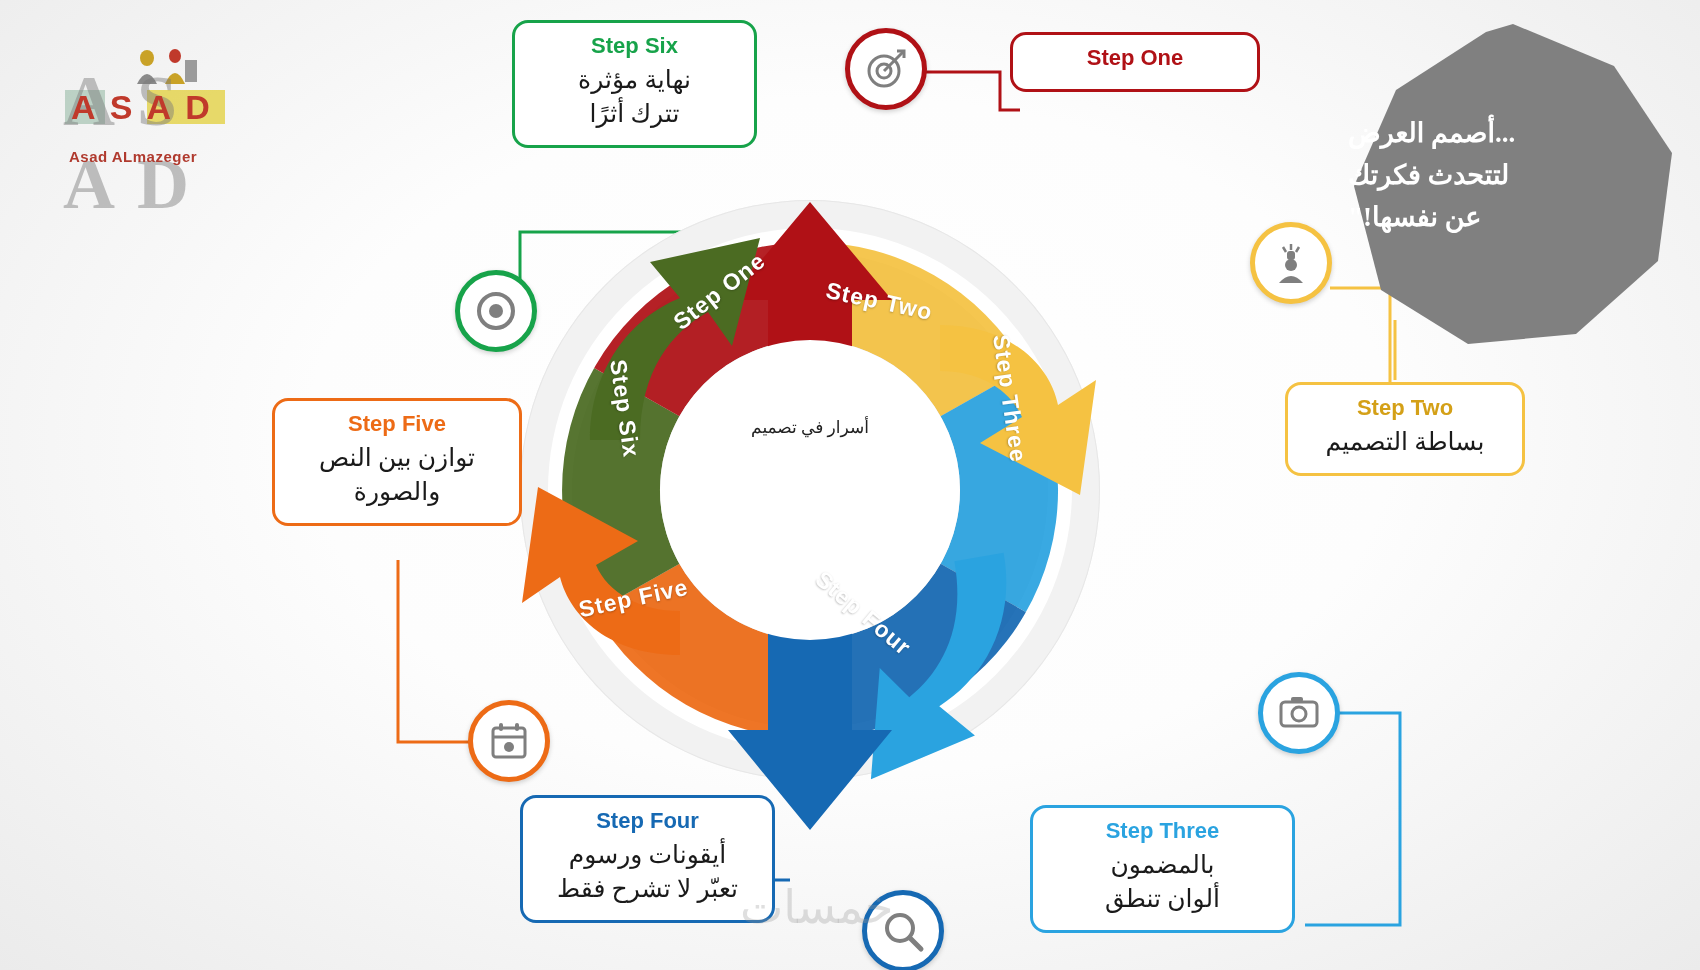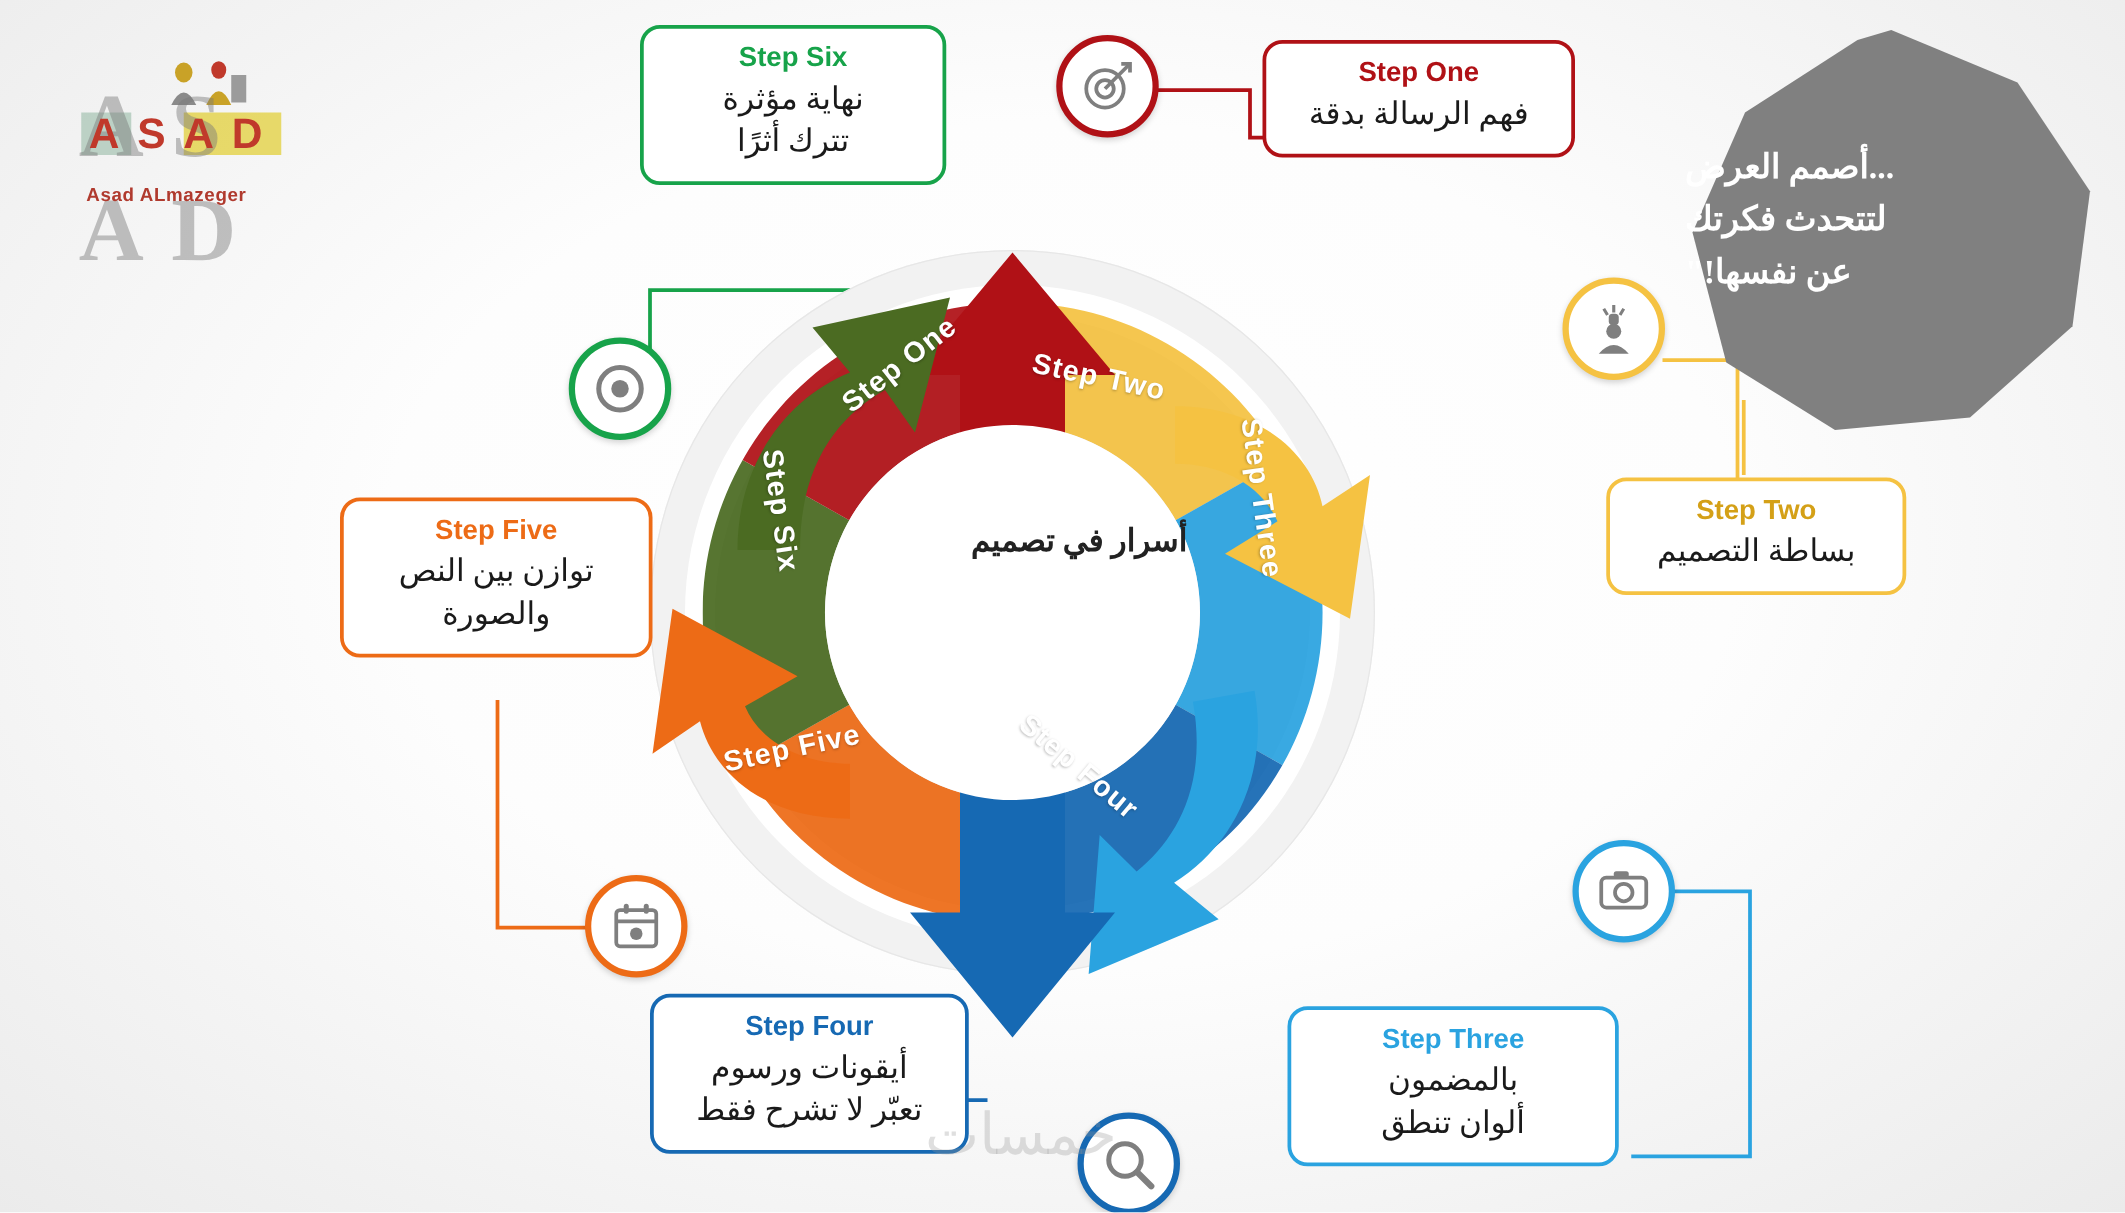--- a/index.html
+++ b/index.html
@@ -103,24 +103,25 @@
   .ring-grey {
     position: absolute;
     left: 52px; top: 52px; right: 52px; bottom: 52px;
     border-radius: 50%;
     background: #d9d9d9;
   }
   .hub-text {
     position: absolute;
     left: 150px; top: 215px;
     width: 280px;
+    text-align: center;
     direction: rtl;
     font-family: "Liberation Serif", serif;
-    font-weight: bold;
-    font-size: 25px;
+    font-weight: normal;
+    font-size: 17px;
     color: #222;
     line-height: 1.5;
   }
 
   
   .wheel svg.arrows {
     position: absolute;
     left: 0; top: 0;
     width: 580px; height: 580px;
     overflow: visible;
@@ -349,21 +350,20 @@
 
   <div class="badge" style="left:455px; top:270px; border-color:#17a34a;">
     <svg width="44" height="44" viewBox="0 0 44 44">
       <circle cx="22" cy="22" r="17" fill="none" stroke="#7f7f7f" stroke-width="4"></circle>
       <circle cx="22" cy="22" r="7" fill="#7f7f7f"></circle>
     </svg>
   </div>
 
   <div class="callout" style="left:1010px; top:32px; width:250px; border-color:#b01116;">
     <div class="step-title" style="color:#b01116;">Step One</div>
-    <div class="step-body">فهم الرسالة بدقة</div>
   </div>
 
   <div class="callout" style="left:1285px; top:382px; width:240px; border-color:#f5c242;">
     <div class="step-title" style="color:#d4a017;">Step Two</div>
     <div class="step-body">بساطة التصميم</div>
   </div>
 
   <div class="callout" style="left:1030px; top:805px; width:265px; border-color:#2aa3e0;">
     <div class="step-title" style="color:#2aa3e0;">Step Three</div>
     <div class="step-body">بالمضمون</div>

